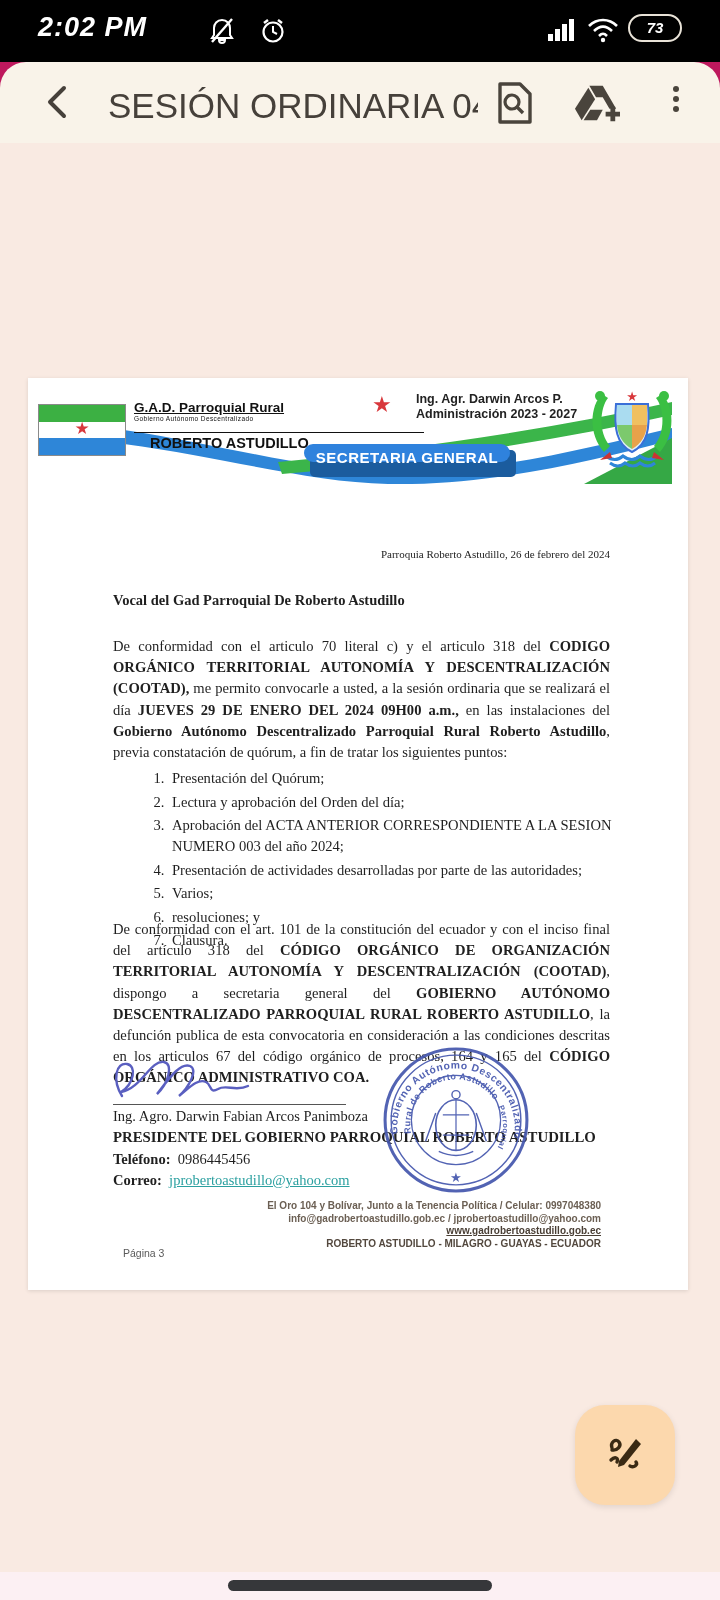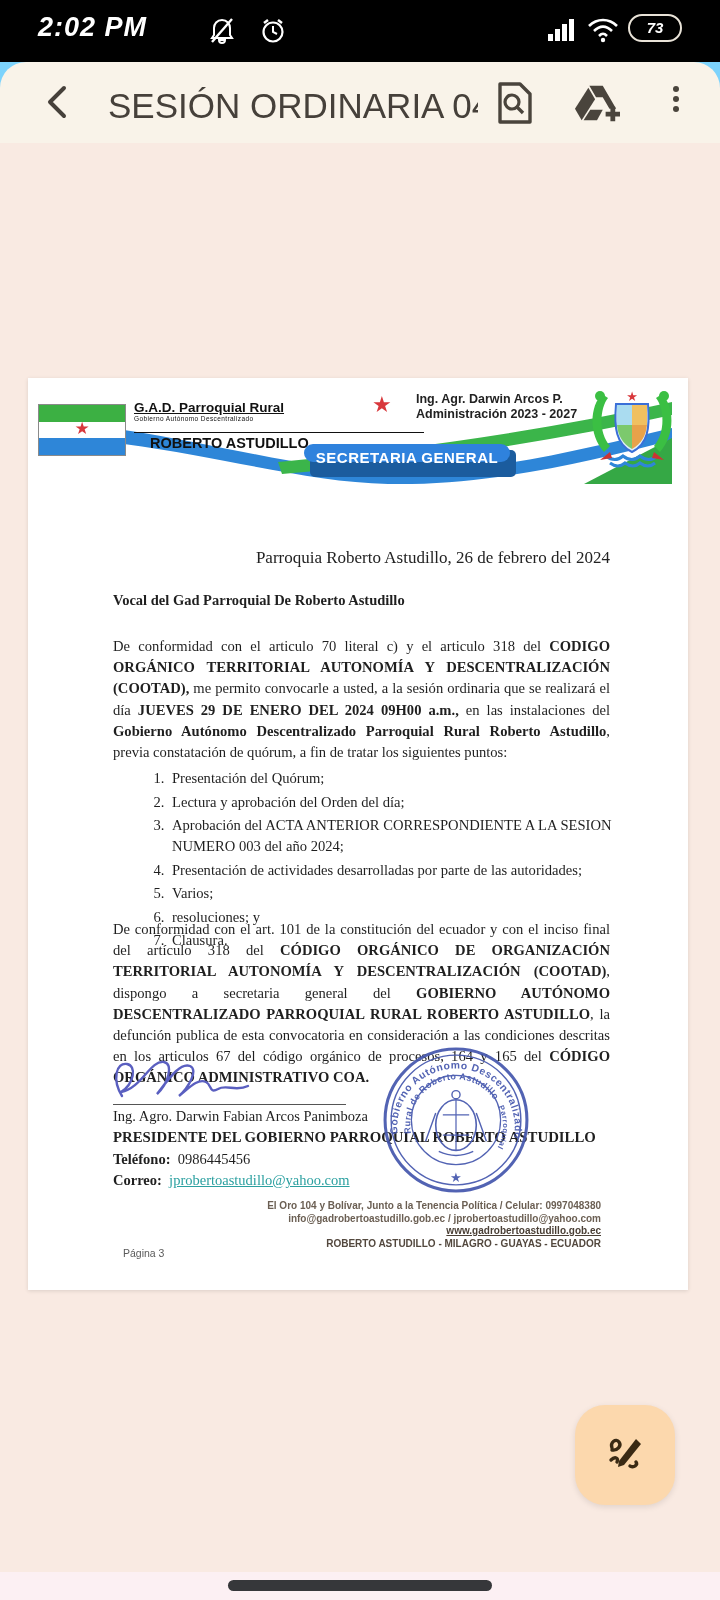--- a/index.html
+++ b/index.html
@@ -1,16 +1,16 @@
 <!DOCTYPE html>
 <html><head>
 <meta charset="utf-8">
 <style>
   html,body{margin:0;padding:0;background:#000;}
-  #screen{position:relative;width:720px;height:1600px;overflow:hidden;background:#7dd3fc;font-family:"Liberation Sans","DejaVu Sans",sans-serif;}
+  #screen{position:relative;width:720px;height:1600px;overflow:hidden;background:#be185d;font-family:"Liberation Sans","DejaVu Sans",sans-serif;}
   
   .statusbar{position:absolute;left:0;top:0;width:720px;height:62px;background:#000;color:#fff;z-index:5;}
   .sb-time{position:absolute;left:38px;top:12px;font-size:27px;font-weight:700;font-style:italic;letter-spacing:1px;color:#fff;}
   .sb-ic{position:absolute;top:16px;}
   
   .appbar{position:absolute;left:0;top:62px;width:720px;height:81px;background:#f9f3e9;border-radius:26px 26px 0 0;z-index:6;}
   .back{position:absolute;left:38px;top:18px;width:44px;height:44px;color:#46403a;}
   .appbar-title{position:absolute;left:108px;top:24px;font-size:35px;color:#46403a;white-space:nowrap;max-width:370px;overflow:hidden;}
   .icon-btn{position:absolute;top:18px;width:46px;height:46px;color:#4a443c;}
   
@@ -28,21 +28,21 @@
   .orgrule{position:absolute;left:106px;top:44px;width:290px;border-top:1.6px solid #111;z-index:2;}
   .org2{position:absolute;left:122px;top:47px;font-size:14.5px;font-weight:bold;color:#111;z-index:2;}
   .hdr-star{position:absolute;left:344px;top:4px;font-size:22px;color:#d8383c;z-index:2;}
   .adminblock{position:absolute;left:388px;top:4px;font-size:12.5px;font-weight:bold;color:#222;line-height:15px;z-index:2;}
   .banner-sh{position:absolute;left:282px;top:62px;width:206px;height:27px;background:#1b5c9e;border-radius:5px;z-index:2;}
   .banner{position:absolute;left:276px;top:56px;width:206px;height:18px;background:#2f82dd;border-radius:12px;color:#fff;font-weight:bold;font-size:15px;text-align:center;line-height:27px;letter-spacing:.5px;z-index:3;}
   .emblem{position:absolute;left:558px;top:0px;z-index:4;}
   
   .doc-title{position:absolute;left:0;top:104px;width:660px;text-align:center;font-size:20.5px;font-weight:bold;color:#1d1d1d;letter-spacing:.4px;}
   .doc-code{position:absolute;left:0;top:139px;width:660px;text-align:center;font-size:17px;font-weight:bold;color:#1d1d1d;}
-  .doc-date{position:absolute;right:78px;top:170px;font-family:"Liberation Serif","DejaVu Serif",serif;font-size:17px;color:#222;}
+  .doc-date{position:absolute;right:78px;top:170px;font-family:"Liberation Serif","DejaVu Serif",serif;font-size:11px;color:#222;}
   .serif{font-family:"Liberation Serif","DejaVu Serif",serif;color:#1f1f1f;}
   .addressee{position:absolute;left:85px;top:212px;font-size:14.5px;line-height:21px;}
   .addressee .role{font-weight:bold;}
   .para{position:absolute;left:85px;width:497px;font-size:14.6px;line-height:21.2px;text-align:justify;}
   .p1{top:258px;}
   .p2{top:541px;}
   .agenda{position:absolute;left:114px;top:390px;width:478px;font-size:14.6px;line-height:21px;}
   .agenda ol{margin:0;padding-left:26px;}
   .agenda li{margin-bottom:2.5px;padding-left:4px;}
   

